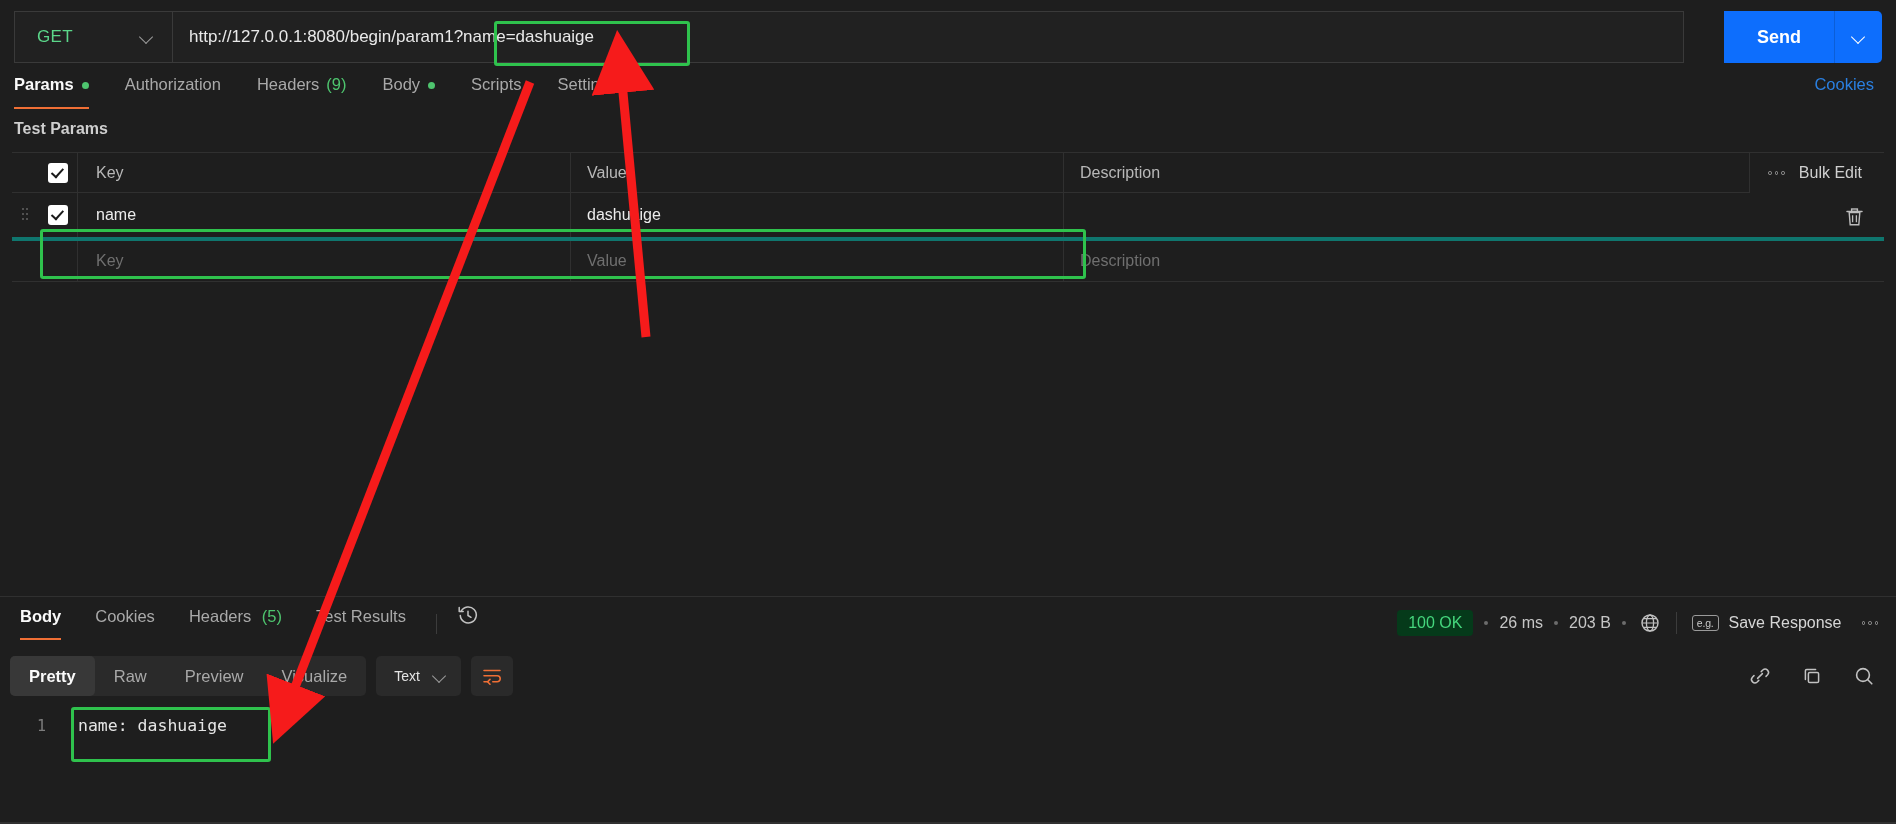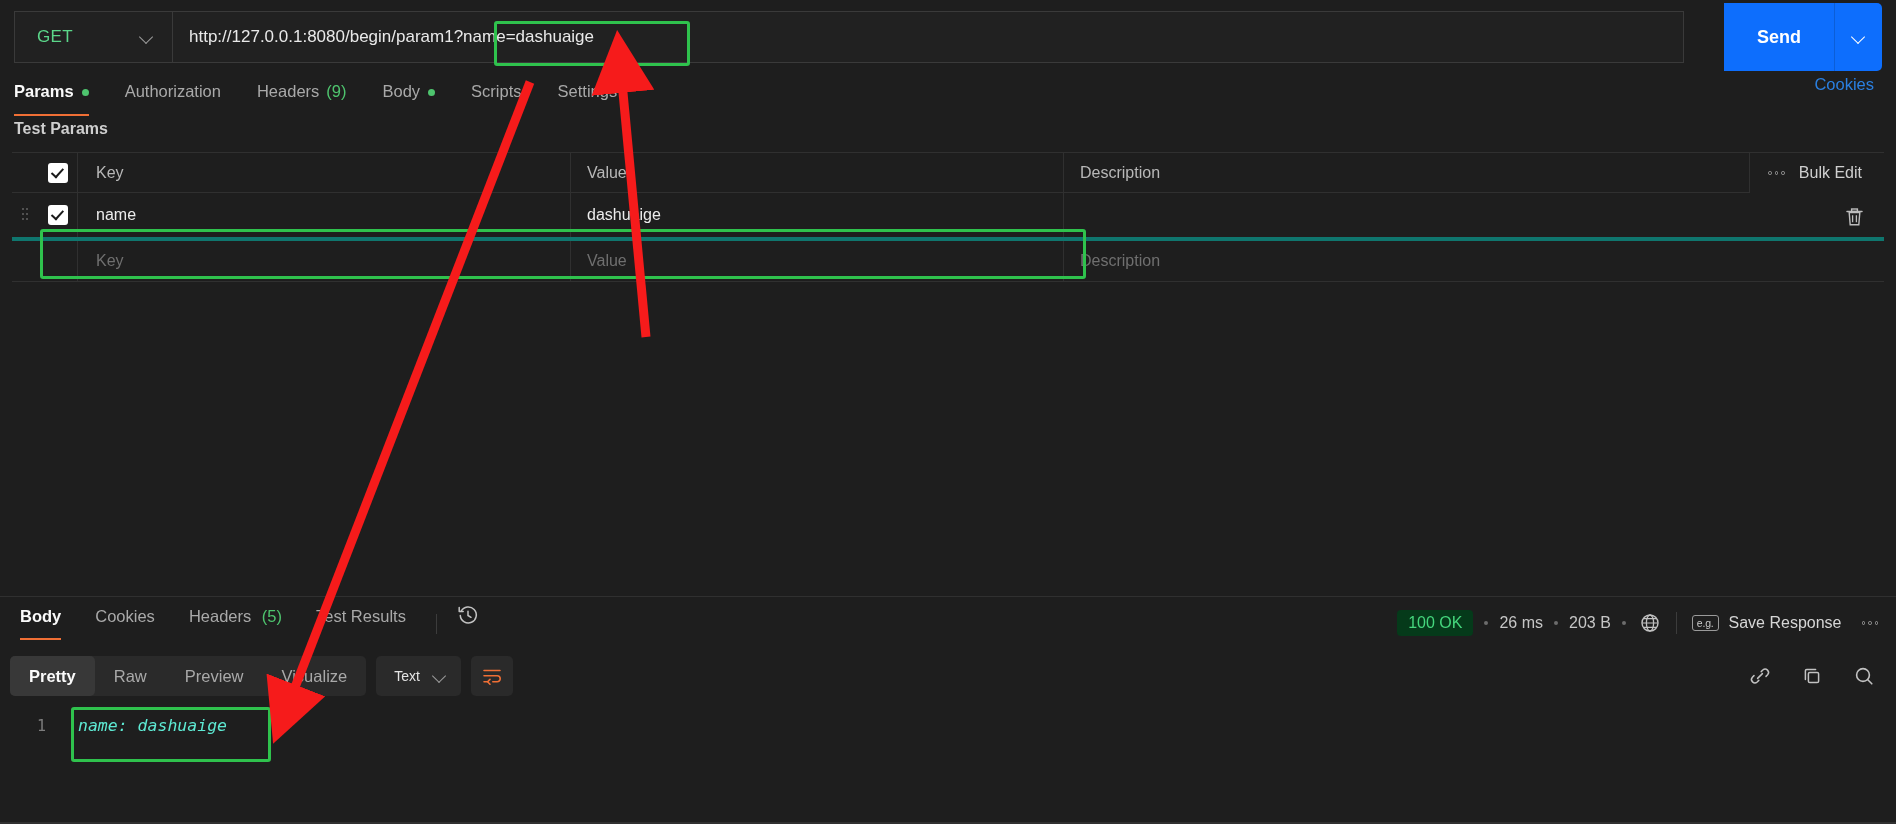--- a/index.html
+++ b/index.html
@@ -36,21 +36,21 @@
   .url-text {
     flex: 1; padding: 0 16px; font-size: 17px; color: #e9e9e9;
     white-space: nowrap; overflow: hidden; position: relative;
     display: flex; align-items: center; cursor: text;
   }
   .url-pre { color: #e9e9e9; }
   .url-query {
     color: #e9e9e9;
   }
   .send-wrap {
-    margin-left: 16px; height: 68px; display: flex; flex: none;
+    margin-left: 16px; height: 52px; display: flex; flex: none;
     border-radius: 5px; overflow: hidden; padding-left: 24px;
   }
   .send-btn {
     background: #0d6efd; color: #ffffff; font-size: 18px; font-weight: 700;
     width: 110px; display: flex; align-items: center; justify-content: center;
     cursor: pointer; border: none; font-family: inherit;
   }
   .send-caret {
     background: #0d6efd; width: 48px; display: flex; align-items: center;
     justify-content: center; cursor: pointer; border-left: 1px solid #0b5ed7;
@@ -58,21 +58,21 @@
   .send-caret .chev::before { border-color: #ffffff; }
 
   
   .req-tabs {
     position: absolute; left: 0; top: 72px; width: 1896px; height: 42px;
     display: flex; align-items: flex-start; padding-left: 14px;
   }
   .tab {
     position: relative; height: 42px; display: flex; align-items: flex-start;
     padding: 3px 17px 0 0; margin-right: 19px; cursor: pointer;
-    font-size: 16.5px; color: #a9a9a9; white-space: nowrap; margin-top: 7px;
+    font-size: 16.5px; color: #a9a9a9; white-space: nowrap;
   }
   .tab.active { color: #fafafa; font-weight: 700; }
   .tab.active::after {
     content: ""; position: absolute; left: 0; bottom: 5px;
     width: calc(100% - 17px); height: 2px; background: #f06f35;
   }
   .tab .dot {
     width: 7px; height: 7px; border-radius: 50%; background: #4ec46e;
     display: inline-block; margin-left: 8px; margin-top: 7px;
   }
@@ -221,21 +221,21 @@
   
   .code-area { position: absolute; left: 0; top: 708px; width: 1896px; height: 70px; }
   .gutter {
     position: absolute; left: 0; top: 0; width: 62px; text-align: right;
     padding-right: 16px; font-family: "DejaVu Sans Mono", monospace;
     font-size: 15px; color: #7d7d7d; line-height: 26px; padding-top: 5px;
   }
   .code-line {
     position: absolute; left: 78px; top: 5px;
     font-family: "DejaVu Sans Mono", monospace; font-size: 16.5px;
-    color: #5eead4; line-height: 26px; white-space: pre; font-style: italic;
+    color: #e5e5e5; line-height: 26px; white-space: pre;
   }
 
   
   .anno {
     position: absolute; border: 3px solid #2fc24d; border-radius: 3px;
     pointer-events: none; box-sizing: border-box;
   }
   .arrow-svg { position: absolute; left: 0; top: 0; width: 1896px; height: 824px; pointer-events: none; }
   .bottom-line { position: absolute; left: 0; top: 822px; width: 1896px; height: 2px; background: #303030; }
 </style>

